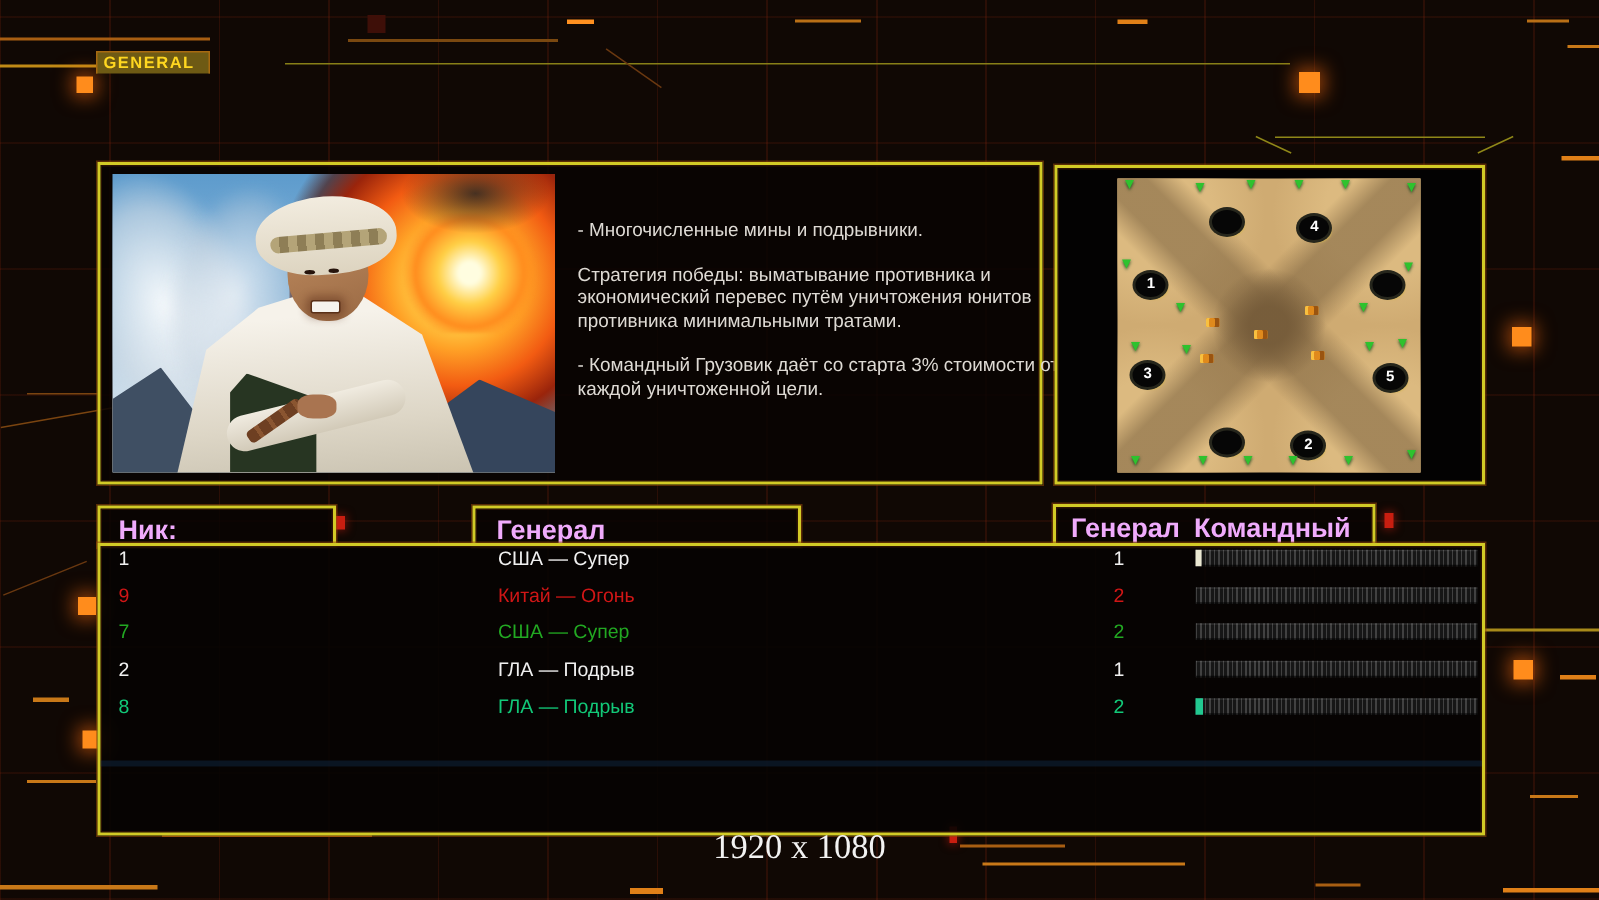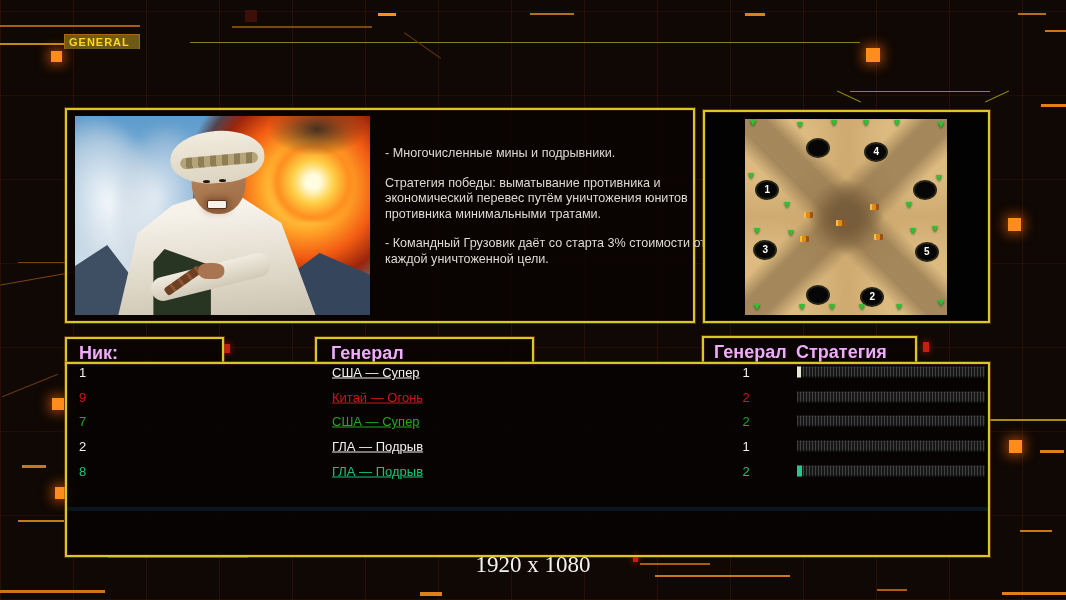--- a/index.html
+++ b/index.html
@@ -97,21 +97,21 @@
   .hdr-nick{left:65px;top:337px;width:155px;height:24px;}
   .hdr-general{left:315px;top:337px;width:215px;height:24px;}
   .hdr-team{left:702px;top:336px;width:211px;height:25px;}
   .hdr span{position:absolute;top:4px;}
 
   
   .players-panel{left:65px;top:362px;width:925px;height:195px;box-sizing:border-box;background:rgba(5,3,2,.9);}
   .player-row{position:absolute;left:0;width:100%;height:24.6px;font-size:13px;}
   .player-row span{position:absolute;top:50%;transform:translateY(-50%);}
   .cell-nick{left:12px;}
-  .cell-general{left:265px;text-decoration:underline;}
+  .cell-general{left:265px;}
   .cell-team{left:667px;width:24px;text-align:center;}
   .cell-progress{position:absolute;left:730px;top:50%;transform:translateY(-50%);
     width:188px;height:11px;
     background:repeating-linear-gradient(90deg,#414141 0 1px,#161616 1px 3px);
     box-shadow:inset 0 1px 0 rgba(255,255,255,.1), inset 0 -1px 0 rgba(0,0,0,.6);}
   .tick{position:absolute;left:0;top:0;height:100%;}
   .blue-strip{position:absolute;left:0;top:143px;width:100%;height:4px;background:rgba(20,70,120,.28);}
 
   .resolution{position:absolute;left:0;top:552px;width:100%;text-align:center;
     color:#f2f2f2;font-family:"Liberation Serif",serif;font-size:23px;}
@@ -230,21 +230,21 @@
   </div>
 
   <div class="box hdr hdr-nick">
     <span style="left:12px">Ник:</span>
   </div>
   <div class="box hdr hdr-general">
     <span style="left:14px">Генерал</span>
   </div>
   <div class="box hdr hdr-team">
     <span style="left:10px">Генерал</span>
-    <span style="left:92px">Стратегия</span>
+    <span style="left:92px">Командный</span>
   </div>
 
   <div class="box players-panel">
     <div style="position:absolute;inset:0;overflow:hidden;">
         <div class="player-row" style="top: -4px;">
     <span class="cell-nick" style="color: rgb(240, 240, 240);">1</span>
     <span class="cell-general" style="color: rgb(240, 240, 240);">США — Супер</span>
     <span class="cell-team" style="color: rgb(240, 240, 240);">1</span>
     <div class="cell-progress">
       <i class="tick" style="width: 3.76px; background: rgb(234, 232, 210);"></i>

